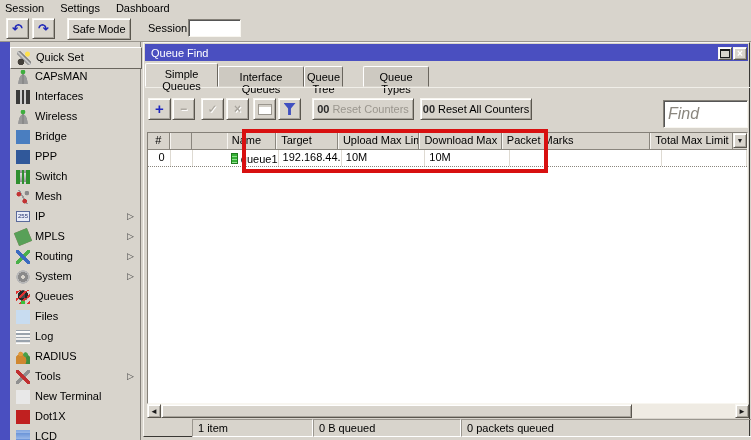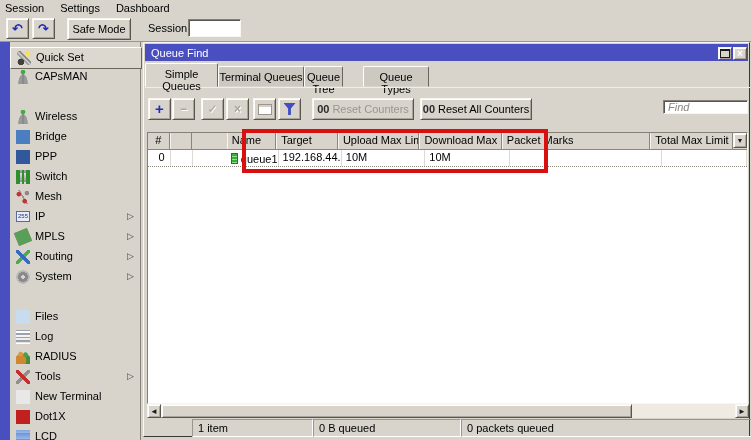--- a/index.html
+++ b/index.html
@@ -126,22 +126,22 @@
   .wt-btn{position:absolute;top:55px;width:23px;height:22px;}
   .glyph-add{color:#2028c0;font-weight:bold;font-size:15px;line-height:14px;}
   .glyph-dis{color:#a8a49c;font-weight:bold;font-size:12px;text-shadow:1px 1px 0 #fff;}
   .funnel{width:12px;height:12px;background:#4050c0;
     clip-path:polygon(0 0,100% 0,62% 46%,62% 100%,38% 100%,38% 46%);}
   .cmt{width:12px;height:9px;border:1px solid #9a968e;background:#fff;
     box-shadow:inset 0 2px 0 #d4d0c8;}
   .reset-btn{position:absolute;top:55px;height:22px;white-space:nowrap;gap:3px;}
   .b00{font-weight:bold;color:#2a2a2a;}
   .dis-label{color:#9a968e;}
-  .find-input{position:absolute;left:519px;top:57px;width:85px;height:14px;
-    font-family:inherit;font-size:11px;font-style:italic;padding:4px 4px;outline:none;}
+  .find-input{position:absolute;left:519px;top:57px;width:85px;height:28px;
+    font-family:inherit;font-size:16px;font-style:italic;padding:4px 4px;outline:none;}
   .find-input::placeholder{color:#8a867e;font-style:italic;}
   
   .table-area{position:absolute;left:3px;top:89px;width:601px;height:272px;background:#fff;
     border:1px solid;border-color:#848078 #f8f6f0 #f8f6f0 #848078;box-sizing:border-box;}
   .thead{display:flex;height:16px;background:#d8d4cc;border-bottom:1px solid #8a867e;}
   .th{box-sizing:border-box;padding:1px 0 0 4px;white-space:nowrap;overflow:hidden;
     border-right:1px solid #8a867e;border-left:1px solid #f6f4f0;}
   .th:first-child{border-left:none;text-align:center;padding-left:0;}
   .trow{display:flex;height:16px;background:#fff;border-bottom:1px dotted #8a867e;}
   .td{box-sizing:border-box;padding:1px 0 0 4px;white-space:nowrap;overflow:hidden;
@@ -193,20 +193,24 @@
     <div class="bluestrip"></div>
 
     <div class="side-item selected" style="top:5px">
       <span class="ic ic-wand"></span>
       <span class="side-label">Quick Set</span>
     </div>
     <div class="side-item" style="top:25px">
       <span class="ic ic-antenna"></span>
       <span class="side-label">CAPsMAN</span>
     </div>
+    <div class="side-item" style="top:45px">
+      <span class="ic ic-interfaces"></span>
+      <span class="side-label">Interfaces</span>
+    </div>
     <div class="side-item" style="top:65px">
       <span class="ic ic-antenna"></span>
       <span class="side-label">Wireless</span>
     </div>
     <div class="side-item" style="top:85px">
       <span class="ic ic-bridge"></span>
       <span class="side-label">Bridge</span>
     </div>
     <div class="side-item" style="top:105px">
       <span class="ic ic-ppp"></span>
@@ -232,20 +236,24 @@
     </div>
     <div class="side-item" style="top:205px">
       <span class="ic ic-routing"></span>
       <span class="side-label">Routing</span>
       <span class="side-arrow">▷</span>
     </div>
     <div class="side-item" style="top:225px">
       <span class="ic ic-system"></span>
       <span class="side-label">System</span>
       <span class="side-arrow">▷</span>
+    </div>
+    <div class="side-item" style="top:245px">
+      <span class="ic ic-queues"></span>
+      <span class="side-label">Queues</span>
     </div>
     <div class="side-item" style="top:265px">
       <span class="ic ic-files"></span>
       <span class="side-label">Files</span>
     </div>
     <div class="side-item" style="top:285px">
       <span class="ic ic-log"></span>
       <span class="side-label">Log</span>
     </div>
     <div class="side-item" style="top:305px">
@@ -276,21 +284,21 @@
       <span>Queue Find</span>
       <div class="btn3d win-btn win-max">
         <span class="max-glyph"></span>
       </div>
       <div class="btn3d win-btn win-close">
         <span>×</span>
       </div>
     </div>
 
     <div class="tab active" style="left:1px;top:20px;width:73px;height:24px">Simple Queues</div>
-    <div class="tab" style="left:74px;top:23px;width:86px;height:21px">Terminal Queues</div>
+    <div class="tab" style="left:74px;top:23px;width:86px;height:21px">Interface Queues</div>
     <div class="tab" style="left:160px;top:23px;width:39px;height:21px">Queue Tree</div>
     <div class="tab" style="left:219px;top:23px;width:66px;height:21px">Queue Types</div>
     <div class="tab-sep"></div>
 
     <div class="btn3d wt-btn" style="left:4px">
       <span class="glyph-add">+</span>
     </div>
     <div class="btn3d wt-btn" style="left:28px">
       <span class="glyph-dis">−</span>
     </div>

